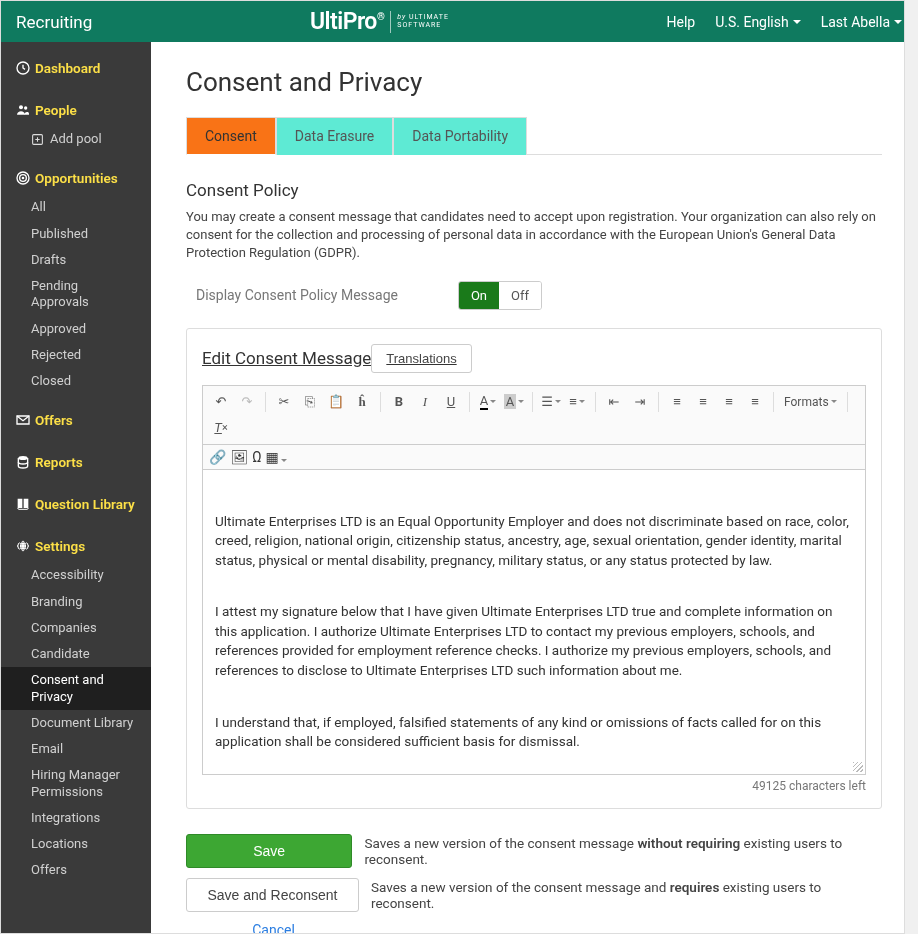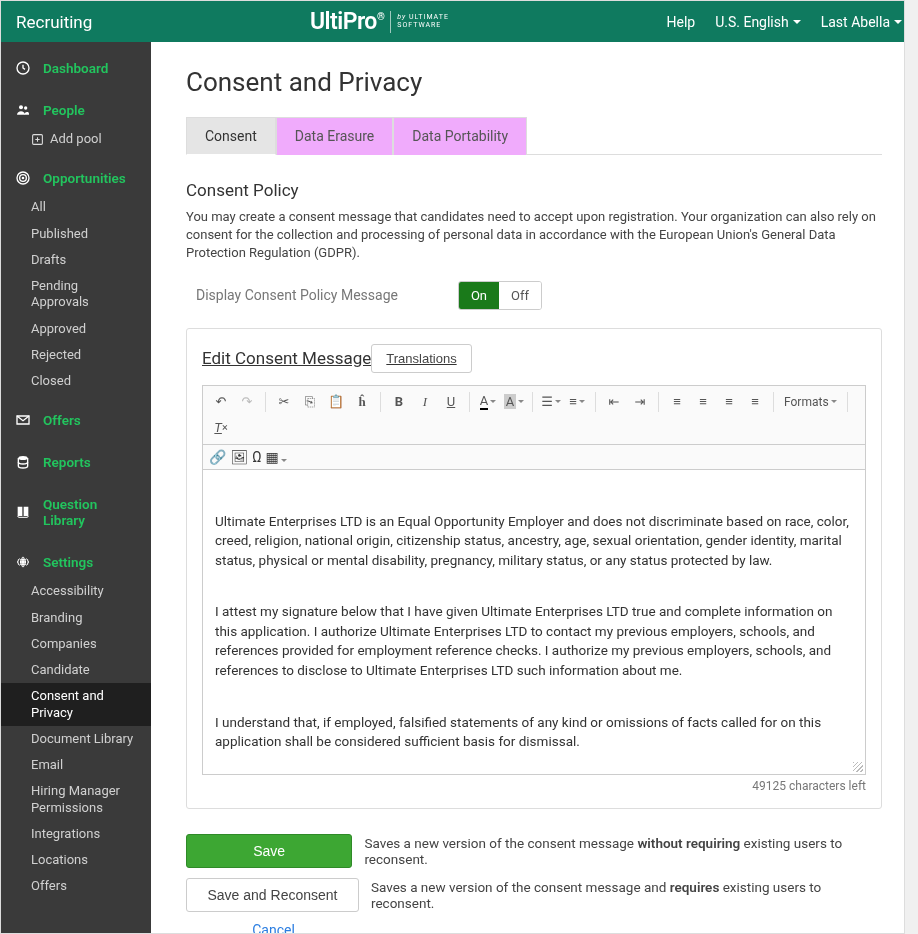--- a/index.html
+++ b/index.html
@@ -11,29 +11,29 @@
 .logo-wrap { display: inline-flex; align-items: center; gap: 6px; }
 .logo-main { font-size: 23px; font-weight: 600; letter-spacing: -0.5px; }
 .logo-main .reg { font-size: 10px; vertical-align: super; }
 .logo-divider { width: 1px; height: 22px; background: rgba(255,255,255,0.6); }
 .logo-sub { font-size: 7px; line-height: 1.1; text-align: left; letter-spacing: 1px; }
 .topbar .right { display: flex; align-items: center; gap: 20px; font-size: 14px; }
 .topbar .right .item { cursor: pointer; display: flex; align-items: center; gap: 4px; }
 .caret { display: inline-block; width: 0; height: 0; border-left: 4px solid transparent; border-right: 4px solid transparent; border-top: 4px solid #fff; }
 .body { flex: 1; display: flex; overflow: hidden; }
 .sidebar { width: 150px; background: #3a3a3a; color: #ddd; overflow-y: auto; flex-shrink: 0; font-size: 13.5px; }
-.sidebar .section { padding: 18px 14px 8px; font-weight: 600; color: #22c55e; display: flex; align-items: center; gap: 12px; cursor: pointer; }
+.sidebar .section { padding: 18px 14px 8px; font-weight: 600; color: #fde047; display: flex; align-items: center; gap: 4px; cursor: pointer; }
 .sidebar .subitem { padding: 5px 14px 5px 30px; color: #d0d0d0; cursor: pointer; font-size: 13px; line-height: 1.25; }
 .sidebar .subitem.active { background: #1f1f1f; color: #fff; }
 .icon-svg { width: 16px; height: 16px; flex-shrink: 0; }
 .content { flex: 1; background: #fff; padding: 25px 35px; overflow-y: auto; position: relative; }
 .page-title { font-size: 26px; font-weight: 400; color: #333; margin-bottom: 20px; text-align: left; }
 .tabs { display: flex; border-bottom: 1px solid #ddd; margin-bottom: 25px; }
-.tab { padding: 10px 18px; background: #f0abfc; border: 1px solid #ddd; border-bottom: none; margin-right: 0; margin-bottom: -1px; cursor: pointer; color: #555; font-size: 14px; }
-.tab.active { background: #e5e5e5; border-bottom: 1px solid #fff; color: #333; }
+.tab { padding: 10px 18px; background: #5eead4; border: 1px solid #ddd; border-bottom: none; margin-right: 0; margin-bottom: -1px; cursor: pointer; color: #555; font-size: 14px; }
+.tab.active { background: #f97316; border-bottom: 1px solid #fff; color: #333; }
 .section-title { font-size: 17px; font-weight: 400; margin-bottom: 8px; text-align: left; }
 .section-desc { font-size: 13px; color: #444; line-height: 1.4; margin-bottom: 18px; text-align: left; }
 .field-row { display: flex; align-items: center; gap: 60px; margin-bottom: 18px; padding-left: 10px; }
 .field-label { color: #777; font-size: 14px; }
 .toggle { display: flex; border: 1px solid #ccc; border-radius: 3px; overflow: hidden; }
 .toggle .opt { padding: 6px 12px; font-size: 13px; cursor: pointer; }
 .toggle .opt.on { background: #1a7a1a; color: #fff; }
 .toggle .opt.off { background: #fff; color: #555; }
 .editor-panel { border: 1px solid #ddd; border-radius: 3px; padding: 15px; margin-bottom: 25px; }
 .editor-header { display: flex; align-items: center; margin-bottom: 12px; text-decoration: underline; }

